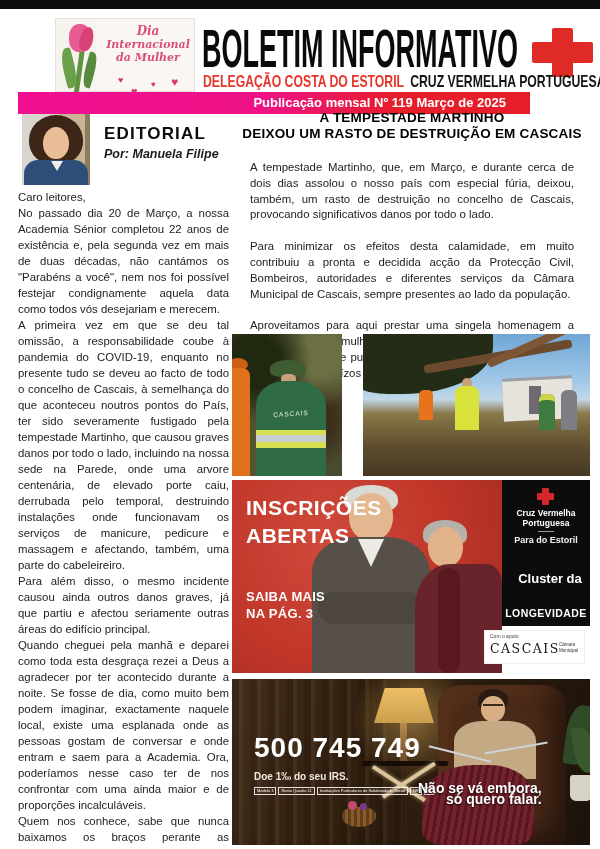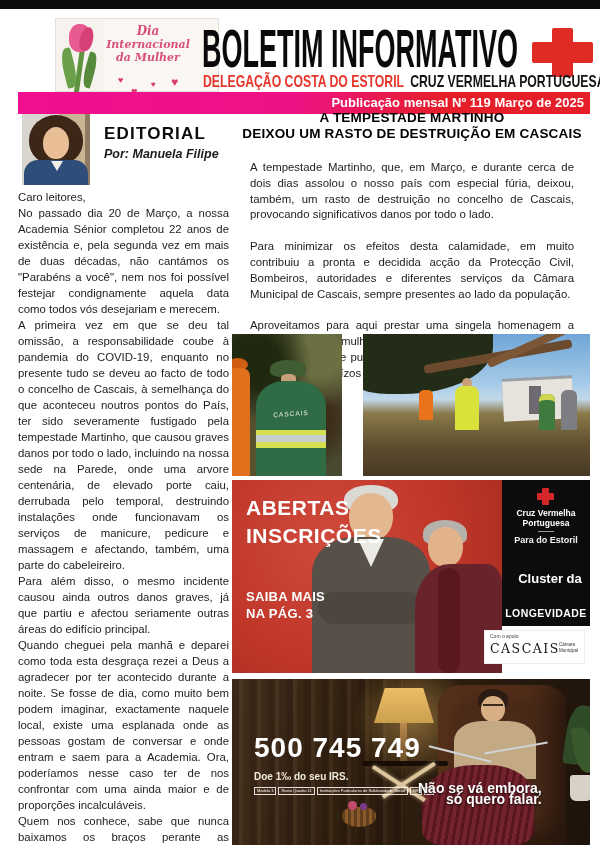--- a/index.html
+++ b/index.html
@@ -6,21 +6,21 @@
   .page{position:relative;width:600px;height:849px;background:#fff;overflow:hidden;
         font-family:"Liberation Sans",sans-serif;color:#202020;}
   .abs{position:absolute;}
 
   
   .topbar{left:0;top:0;width:600px;height:9px;background:#0d0d0d;}
 
   
   .badge{left:55px;top:18px;width:140px;height:74px;background:
      linear-gradient(90deg,#f6f3ee 0 30%,#faf7f2 30% 100%);
-     box-shadow:0 0 0 1px #e5e2dd inset;overflow:hidden;padding-left:24px;}
+     box-shadow:0 0 0 1px #e5e2dd inset;overflow:hidden;}
   .tulip-stem{left:22px;top:28px;width:5px;height:48px;background:#5f9340;transform:rotate(8deg);border-radius:3px;}
   .tulip-leaf1{left:8px;top:30px;width:12px;height:40px;background:#6aa04a;border-radius:60% 10% 60% 10%;transform:rotate(-14deg);}
   .tulip-leaf2{left:30px;top:34px;width:10px;height:36px;background:#578a3a;border-radius:10% 60% 10% 60%;transform:rotate(16deg);}
   .tulip-bloom{left:14px;top:6px;width:22px;height:28px;background:#e85a92;border-radius:46% 46% 42% 42%;}
   .tulip-bloom2{left:25px;top:9px;width:13px;height:24px;background:#d84178;border-radius:50% 50% 40% 40%;transform:rotate(14deg);}
   .badge-text{left:50px;top:7px;width:86px;text-align:center;color:#d84f7b;
      font-family:"DejaVu Serif",serif;font-style:italic;font-weight:bold;line-height:13px;}
   .badge-l1{font-size:12px;}
   .badge-l2{font-size:11px;}
   .badge-l3{font-size:11px;}
@@ -34,23 +34,23 @@
   .main-title{left:202px;top:22px;font-size:54px;line-height:52px;font-weight:900;color:#0a0a0a;
      white-space:nowrap;transform:scaleX(.50);transform-origin:left top;letter-spacing:0px;}
   .hdr-cross-v{left:552px;top:28px;width:21px;height:49px;background:#e02a26;border-radius:2px;}
   .hdr-cross-h{left:532px;top:42px;width:61px;height:21px;background:#e02a26;border-radius:2px;}
   .subtitle{left:203px;top:72px;font-size:17px;font-weight:bold;white-space:nowrap;
      transform:scaleX(.72);transform-origin:left top;}
   .subtitle .red{color:#e8352b;}
   .subtitle .blk{color:#141414;margin-left:4px;}
 
   
-  .pubbar{left:18px;top:92px;width:572px;height:22px;
+  .pubbar{left:18px;top:92px;width:512px;height:22px;
      background:linear-gradient(90deg,#f00f90 0%,#ee1286 48%,#e51e2a 74%);
-     color:#fff;font-size:13px;font-weight:bold;text-align:right;line-height:22px;padding-right:6px;box-sizing:border-box;}
+     color:#fff;font-size:13px;font-weight:bold;text-align:right;line-height:22px;padding-right:24px;box-sizing:border-box;}
 
   
   .ed-photo{left:22px;top:114px;width:68px;height:71px;overflow:hidden;
      background:linear-gradient(90deg,#d9d6d0 0 55%,#c9b494 55% 92%,#8e7c60 92% 100%);}
   .ed-hair{left:7px;top:1px;width:54px;height:50px;background:#3c2617;border-radius:50% 50% 46% 46%;}
   .ed-face{left:21px;top:13px;width:26px;height:32px;background:#e9bd96;border-radius:50% 50% 48% 48%;}
   .ed-blazer{left:2px;top:46px;width:64px;height:25px;background:#2e4d79;border-radius:14px 14px 0 0;}
   .ed-collar{left:29px;top:47px;width:0;height:0;border-left:6px solid transparent;border-right:6px solid transparent;border-top:10px solid #f2efe8;}
   .ed-head{left:104px;top:124px;font-size:17px;font-weight:900;letter-spacing:1.2px;color:#0c0c0c;}
   .ed-byline{left:104px;top:147px;font-size:12.5px;font-weight:bold;font-style:italic;color:#1c1c1c;}
@@ -248,22 +248,22 @@
       <div class="abs cp-man-hair"></div>
       <div class="abs cp-man-head"></div>
       <div class="abs cp-man-body"></div>
       <div class="abs cp-man-tee"></div>
       <div class="abs cp-man-arms"></div>
       <div class="abs cp-wom-hair"></div>
       <div class="abs cp-wom-head"></div>
       <div class="abs cp-wom-body"></div>
       <div class="abs cp-wom-scarf"></div>
       <div class="abs ad1-h">
+        <div>INSCRIÇÕES</div>
         <div>ABERTAS</div>
-        <div>INSCRIÇÕES</div>
       </div>
       <div class="abs ad1-cta">
         <div>SAIBA MAIS</div>
         <div>NA PÁG. 3</div>
       </div>
     </div>
     <div class="abs ad1-black">
       <div class="abs bp-cross-v"></div>
       <div class="abs bp-cross-h"></div>
       <div class="abs bp-org">

